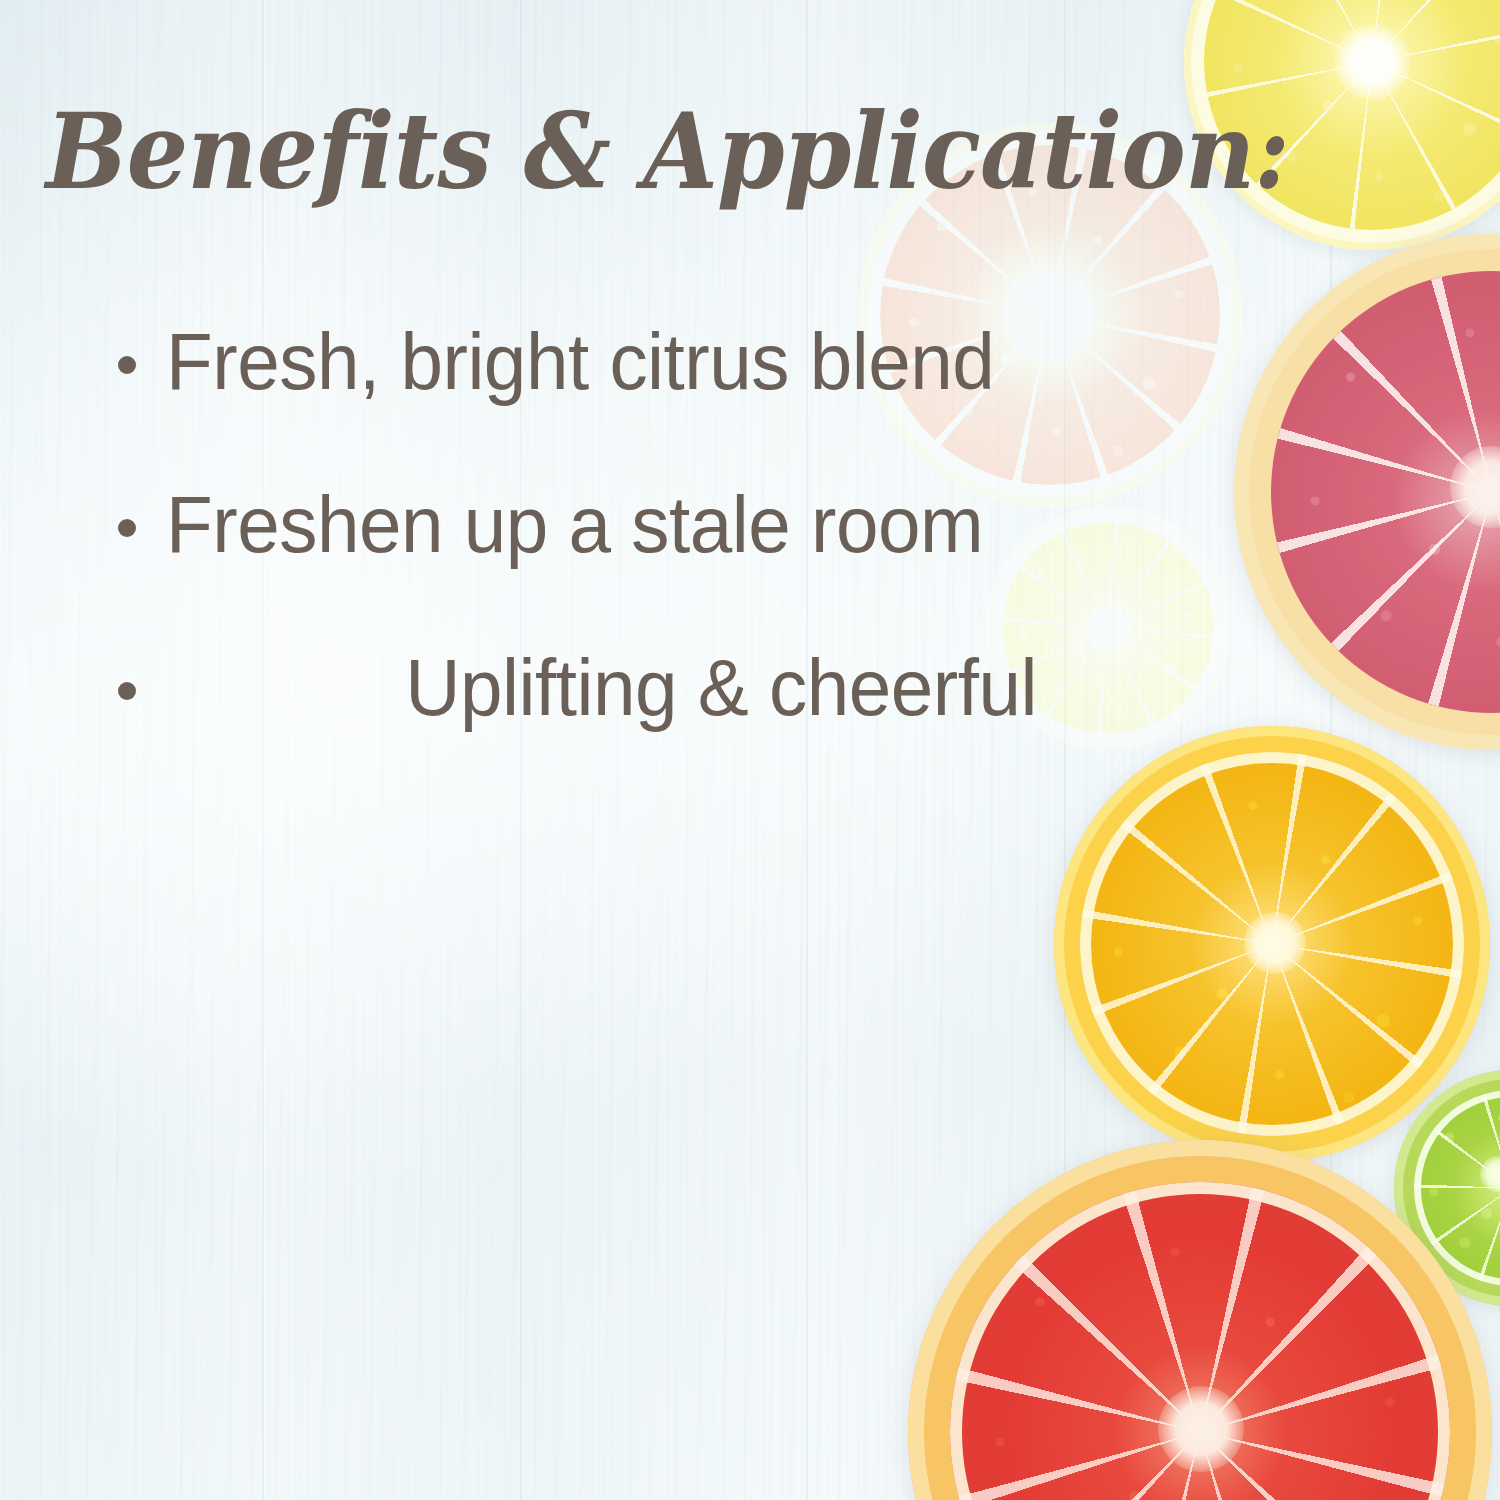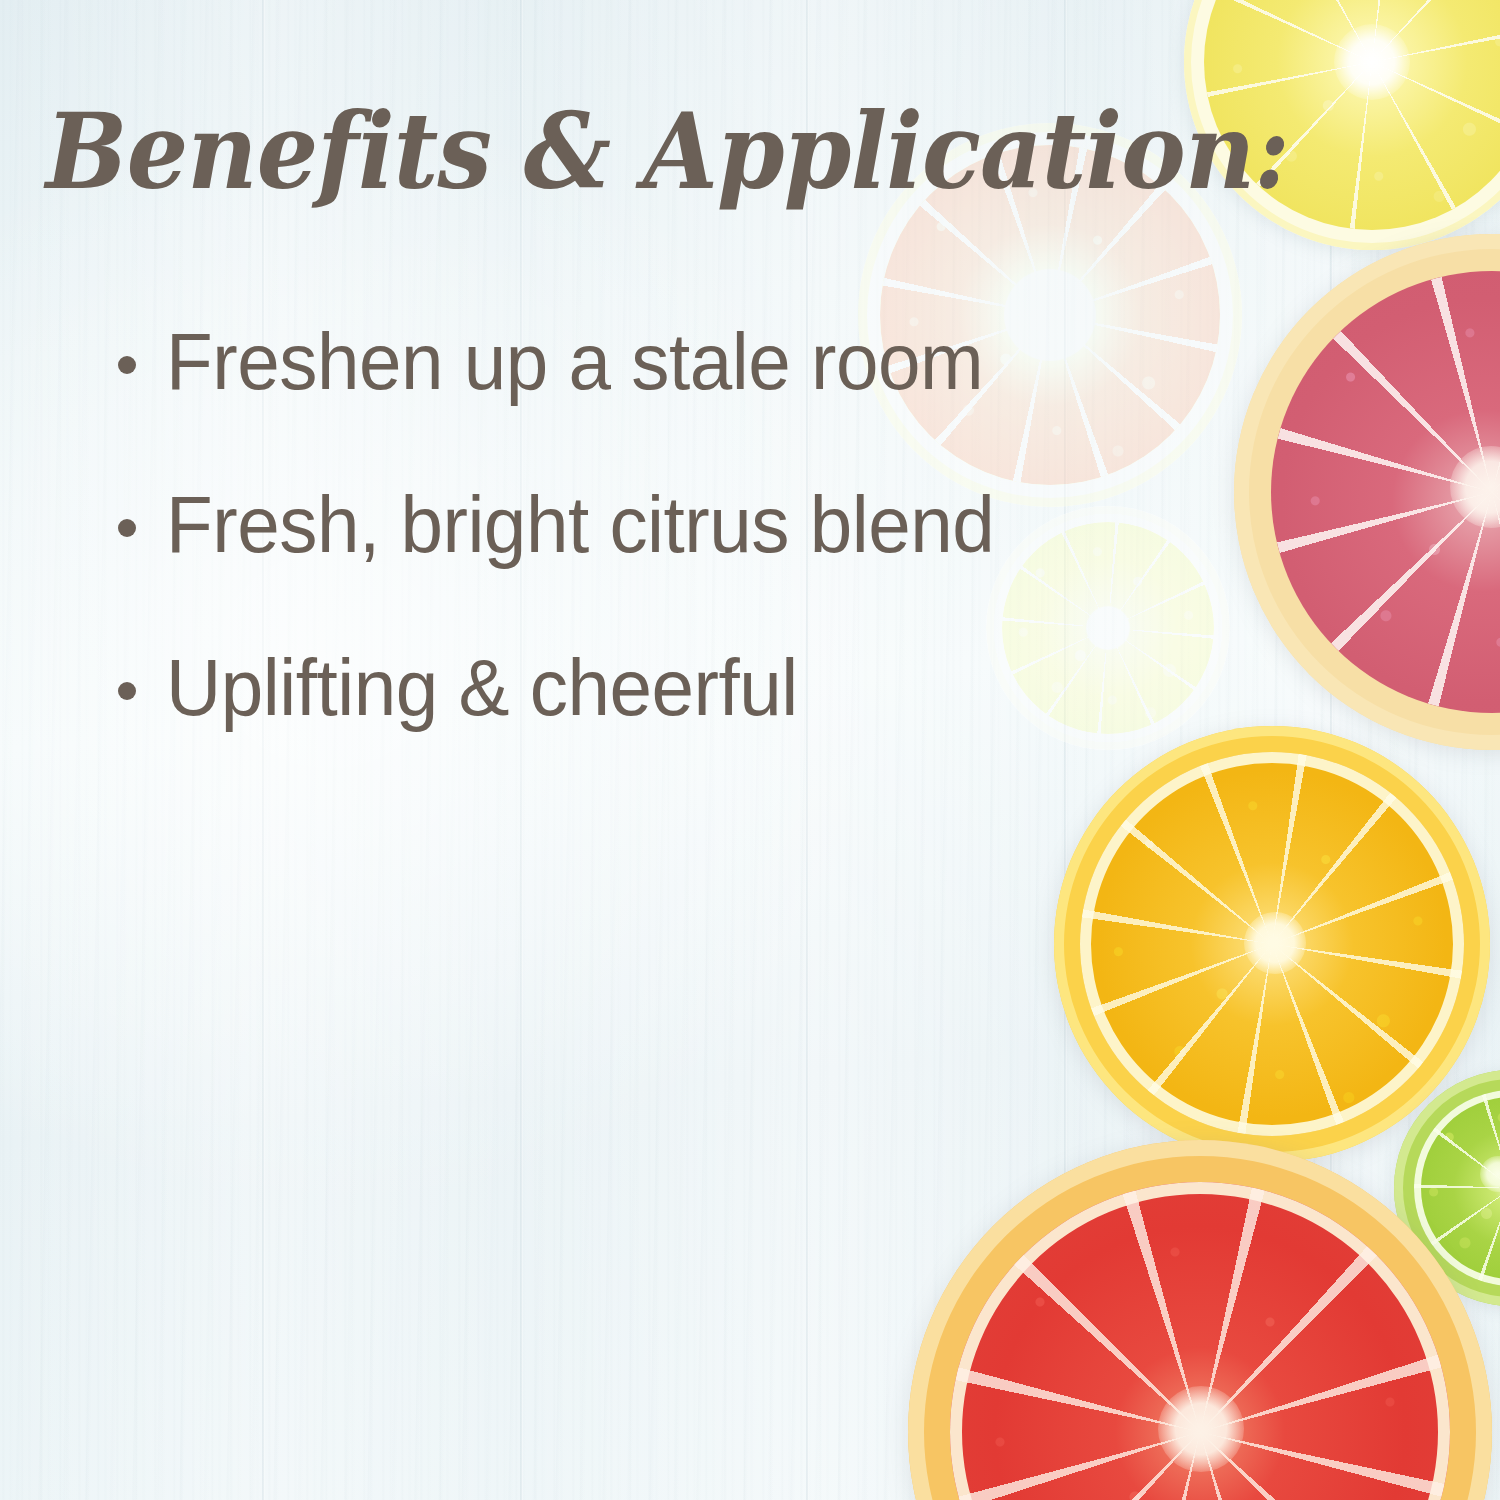--- a/index.html
+++ b/index.html
@@ -157,21 +157,21 @@
     position: absolute;
     left: 118px;
     top: 318px;
     width: 960px;
   }
   .bullet-row {
     display: flex;
     align-items: flex-start;
     margin-bottom: 74px;
   }
-  .bullet-row:last-child { margin-bottom: 0; }
+  .bullet-row:last-child { margin-bottom: 0; text-align: right; }
   .bullet-dot {
     flex: 0 0 auto;
     width: 18px;
     height: 18px;
     border-radius: 50%;
     background: #6b6057;
     margin-top: 38px;
     margin-right: 30px;
   }
   .bullet-text {
@@ -304,26 +304,26 @@
   <div class="wash-overlay"></div>
 
   <div class="text-layer">
 
     <div class="headline">Benefits &amp; Application:</div>
 
     <div class="bullets">
 
       <div class="bullet-row">
         <span class="bullet-dot"></span>
-        <span class="bullet-text">Freshen up a stale room</span>
+        <span class="bullet-text">Fresh, bright citrus blend</span>
       </div>
 
       <div class="bullet-row">
         <span class="bullet-dot"></span>
-        <span class="bullet-text">Fresh, bright citrus blend</span>
+        <span class="bullet-text">Freshen up a stale room</span>
       </div>
 
 
       <div class="bullet-row">
         <span class="bullet-dot"></span>
         <span class="bullet-text">Uplifting &amp; cheerful</span>
       </div>
 
     </div>
   </div>

